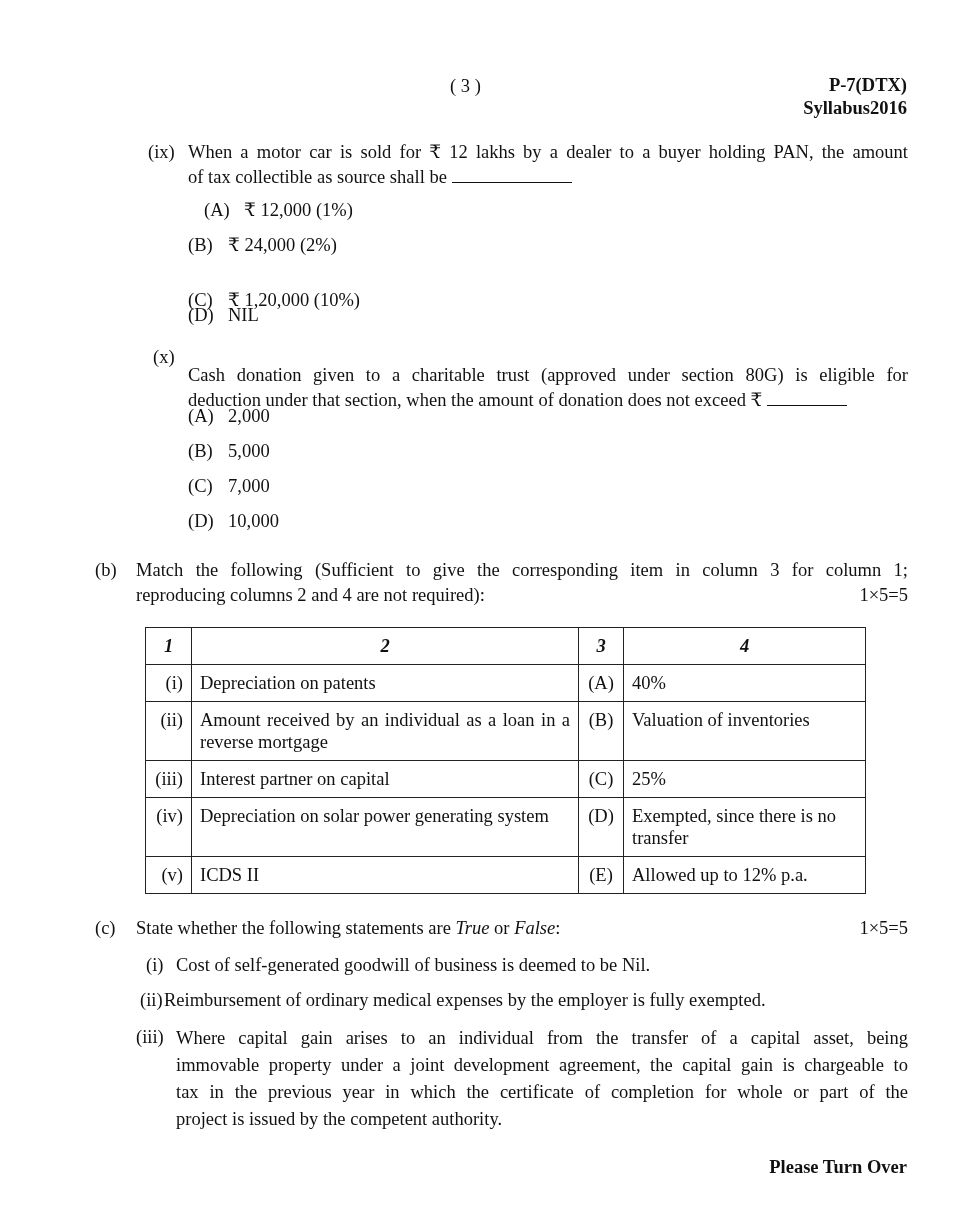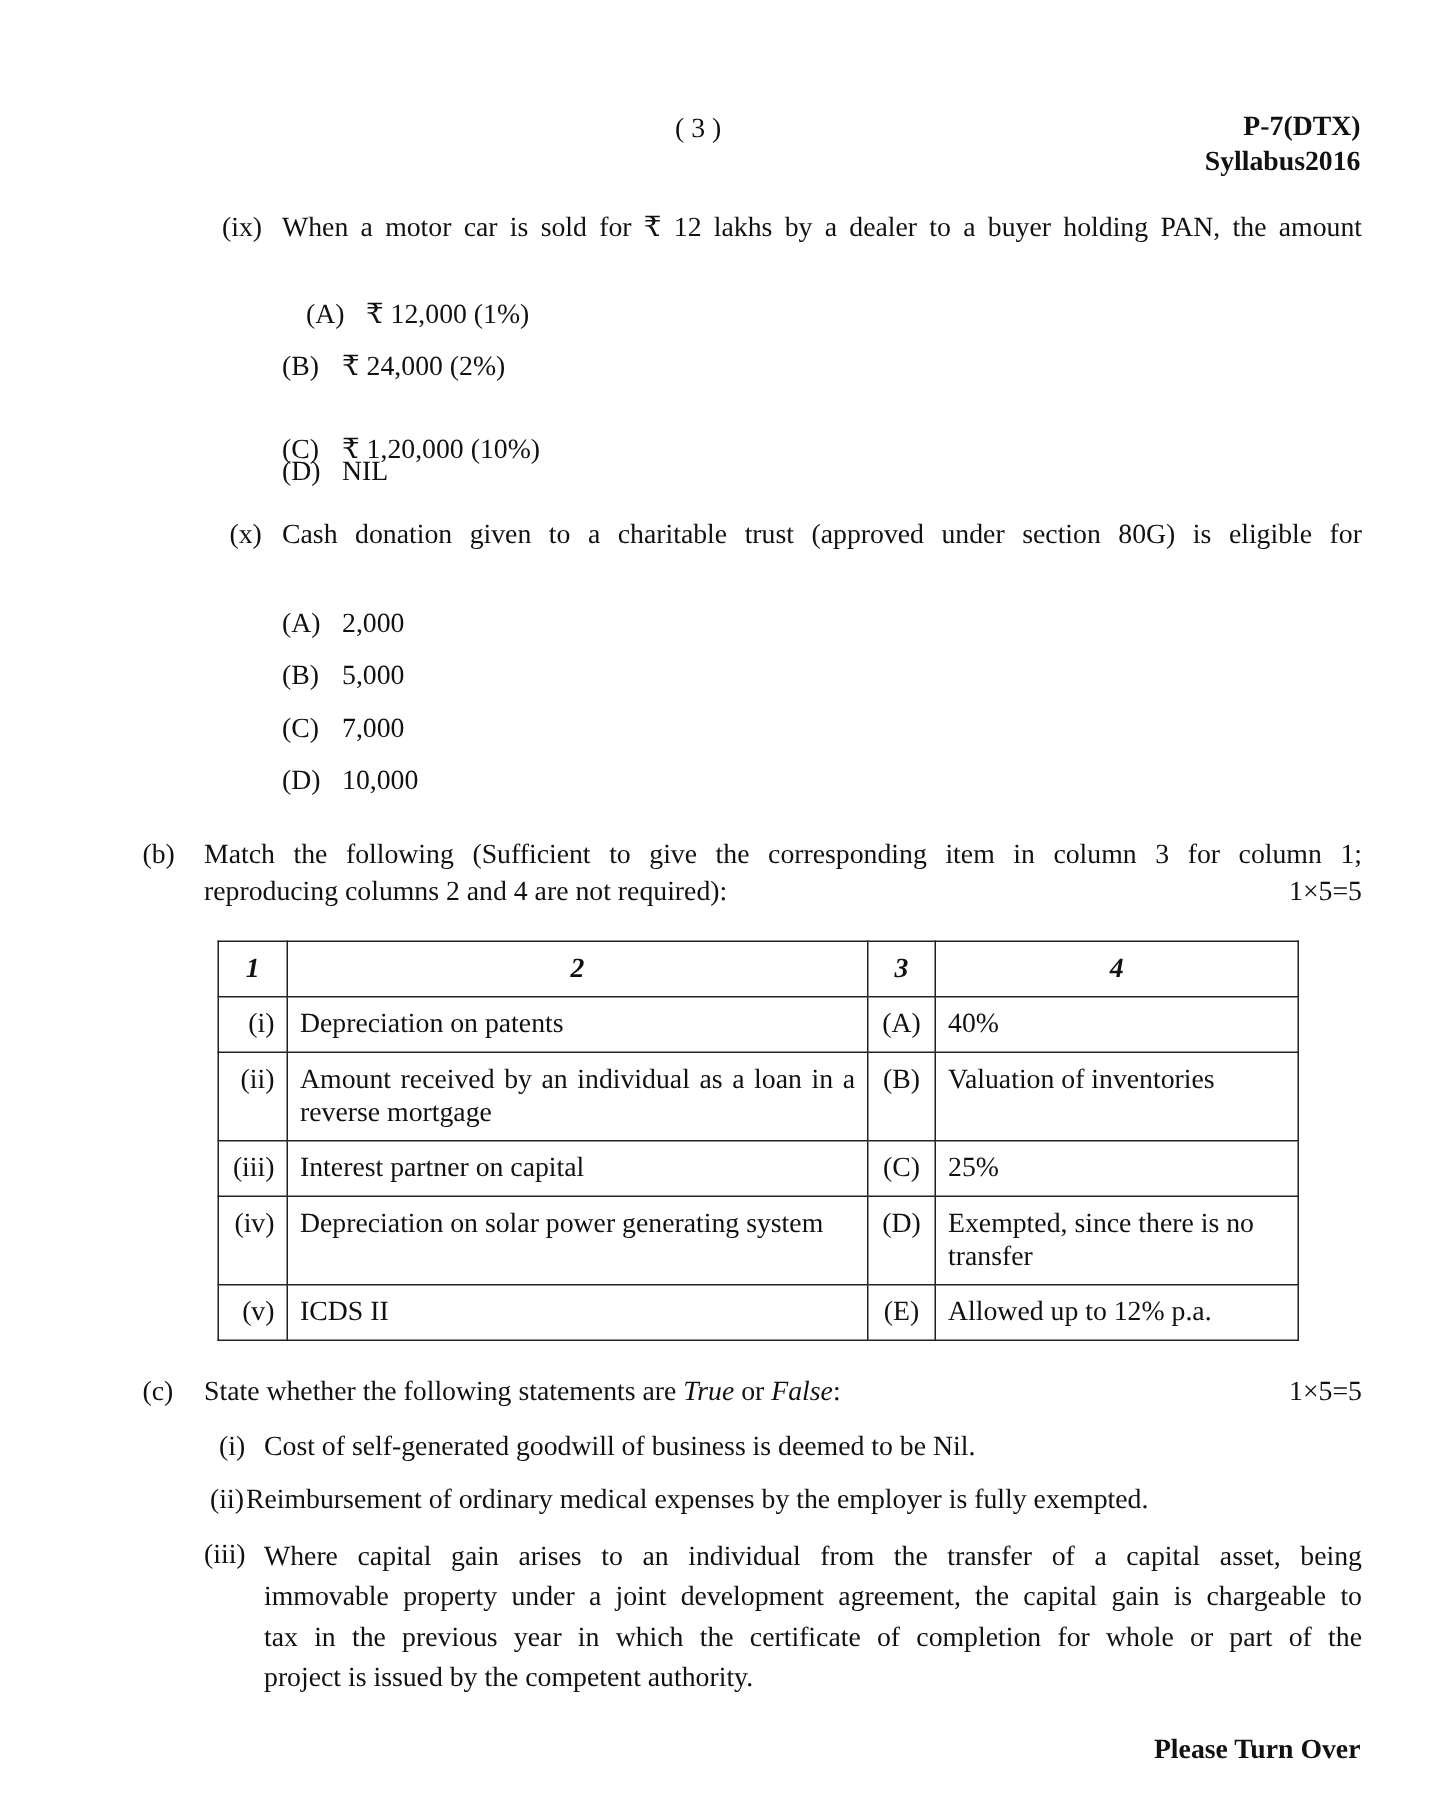--- a/index.html
+++ b/index.html
@@ -38,31 +38,33 @@
 <div class="abs page-num"><span>( 3 )</span></div>
 <div class="abs code">
   <div>P-7(DTX)</div>
   <div>Syllabus2016</div>
 </div>
 
 <div class="q" style="left:148px; top:140px; width:760px; height:200px;">
   <span class="lbl">(ix)</span>
   <div class="txt" style="left:40px; top:0; width:720px;">
     <div style="text-align-last: justify;">When a motor car is sold for ₹ 12 lakhs by a dealer to a buyer holding PAN, the amount</div>
+    <div><span>of tax collectible as source shall be</span> <span class="blank" style="width:120px;"></span></div>
   </div>
   <div class="opt" style="left:56px; top:58px;"><span class="ol">(A)</span><span>₹ 12,000 (1%)</span></div>
   <div class="opt" style="left:40px; top:93px;"><span class="ol">(B)</span><span>₹ 24,000 (2%)</span></div>
   <div class="opt" style="left:40px; top:128px;margin-top:20px;"><span class="ol">(C)</span><span>₹ 1,20,000 (10%)</span></div>
   <div class="opt" style="left:40px; top:163px;"><span class="ol">(D)</span><span>NIL</span></div>
 </div>
 
 <div class="q" style="left:148px; top:345px; width:760px; height:200px;">
   <span class="lbl" style="left:5px;">(x)</span>
   <div class="txt" style="left:40px; top:0; width:720px;">
-    <div style="text-align-last: justify;">Cash donation given to a charitable trust (approved under section 80G) is eligible for</div>
+    <div style="text-align-last: justify; margin-top: 18px;">Cash donation given to a charitable trust (approved under section 80G) is eligible for</div>
+    <div><span>deduction under that section, when the amount of donation does not exceed ₹</span> <span class="blank" style="width:80px;"></span></div>
   </div>
   <div class="opt" style="left:40px; top:59px;"><span class="ol">(A)</span><span>2,000</span></div>
   <div class="opt" style="left:40px; top:94px;"><span class="ol">(B)</span><span>5,000</span></div>
   <div class="opt" style="left:40px; top:129px;"><span class="ol">(C)</span><span>7,000</span></div>
   <div class="opt" style="left:40px; top:164px;"><span class="ol">(D)</span><span>10,000</span></div>
 </div>
 
 <div class="q" style="left:95px; top:558px; width:813px; height:60px;">
   <span class="lbl">(b)</span>
   <div class="txt" style="left:41px; top:0; width:772px;">

